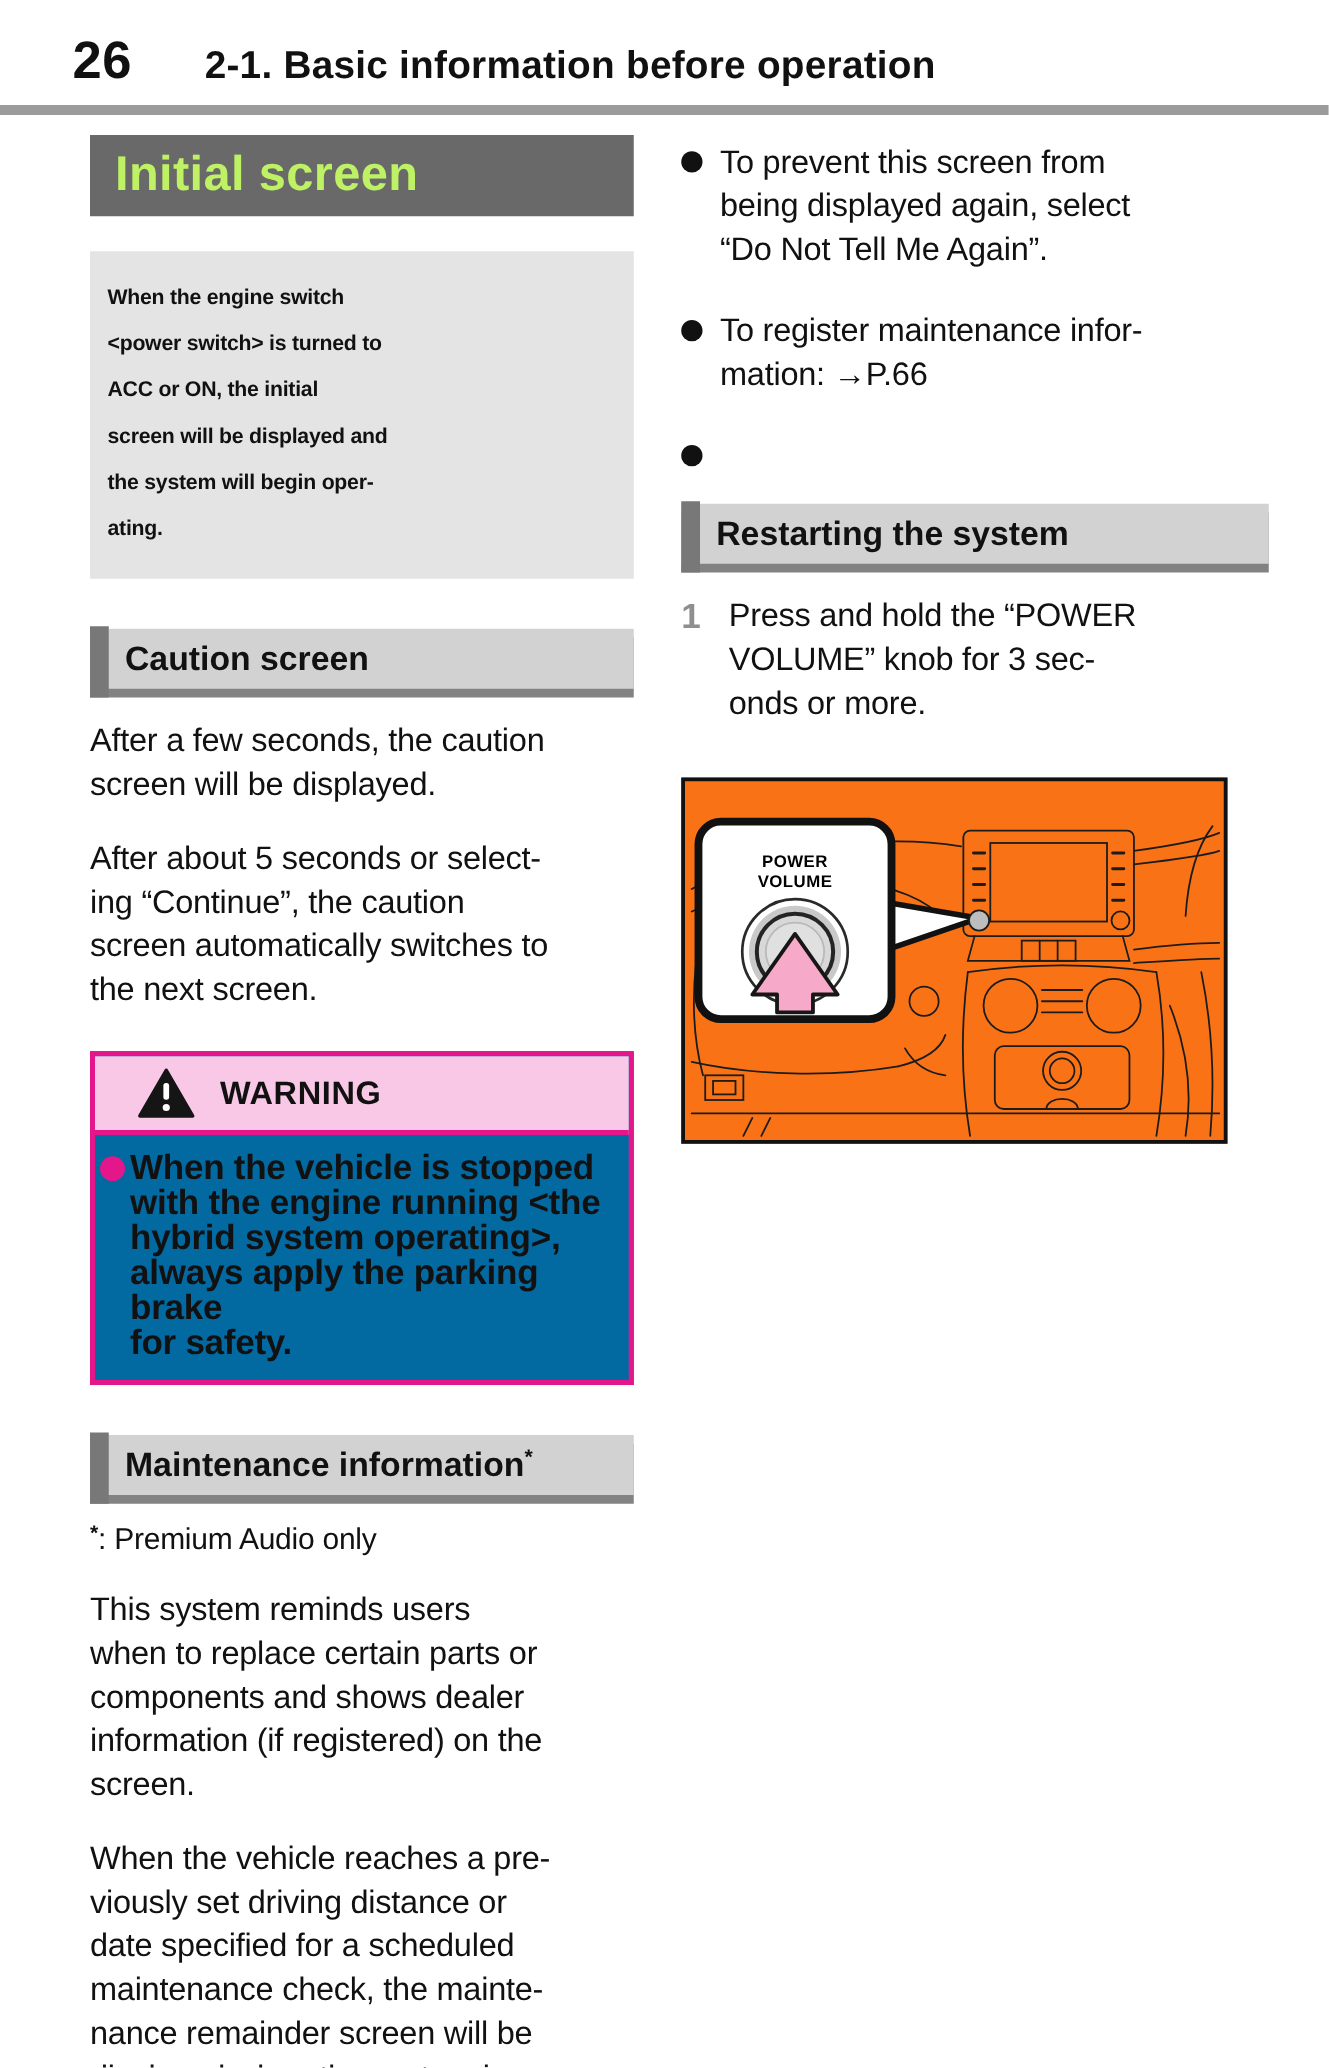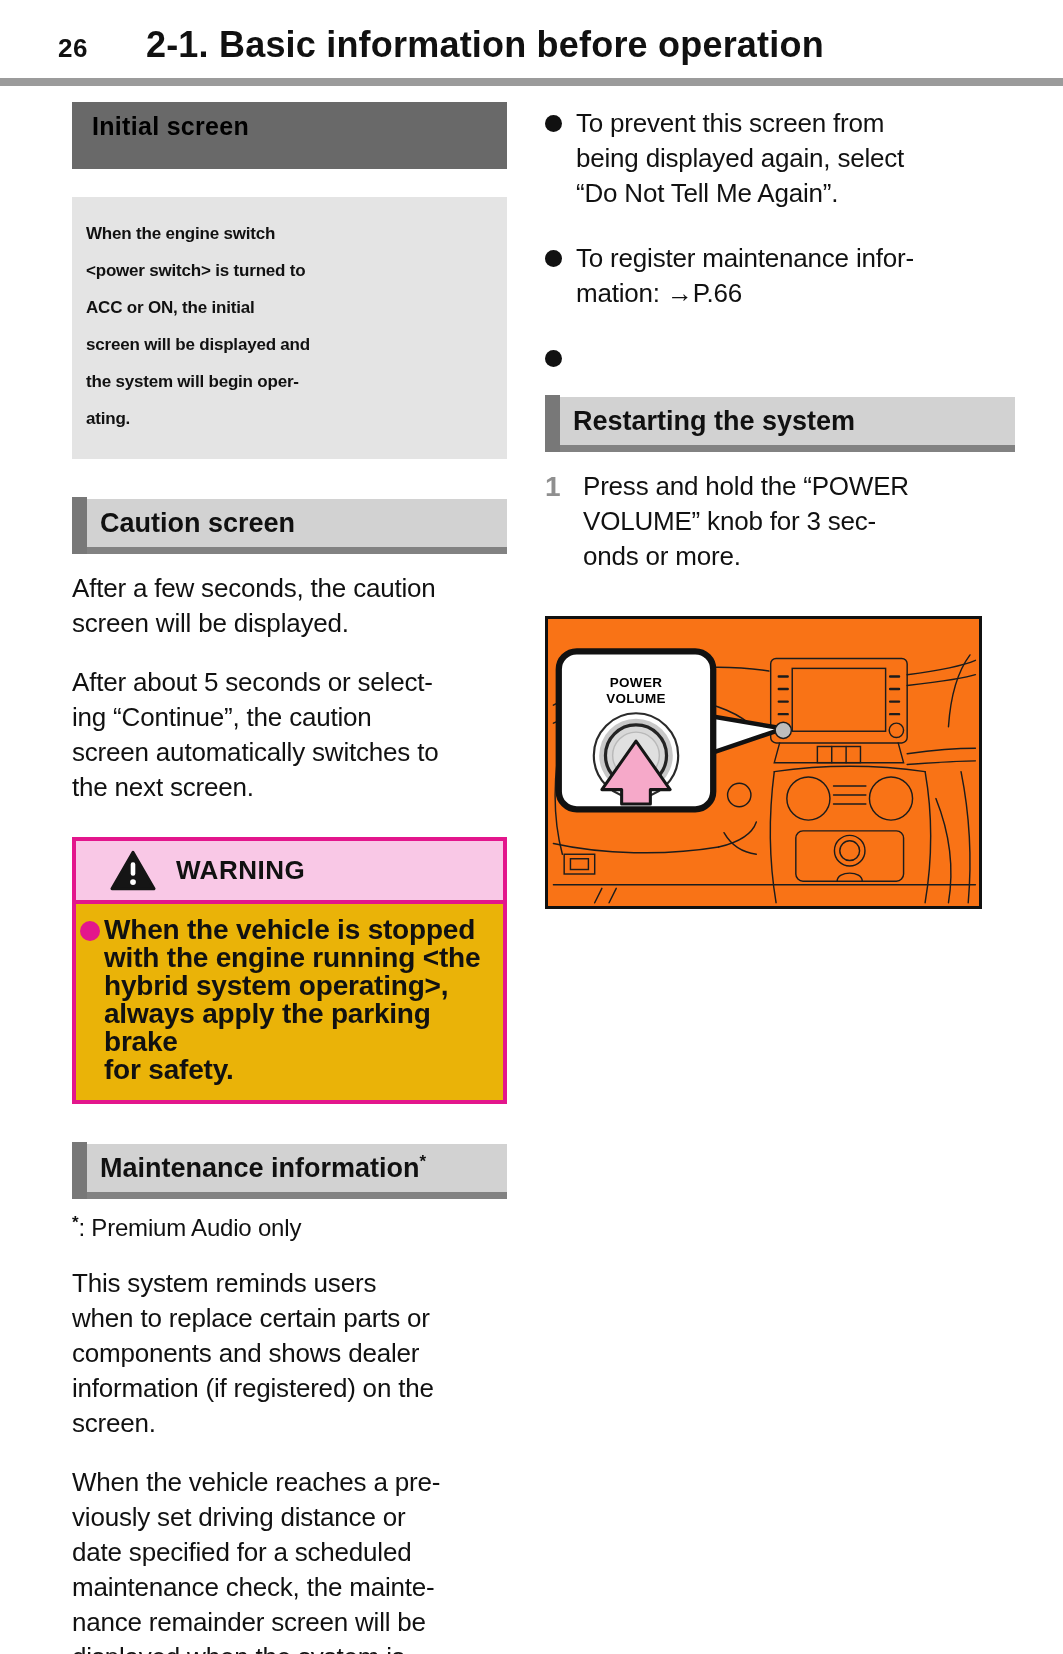--- a/index.html
+++ b/index.html
@@ -3,31 +3,31 @@
 <meta charset="utf-8">
 <style>
   html,body{margin:0;padding:0;}
   body{
     width:1063px;height:1654px;background:#ffffff;
     font-family:"Liberation Sans","DejaVu Sans",sans-serif;color:#111;
     position:relative;overflow:hidden;
   }
   
   .hdr{display:flex;align-items:baseline;padding:24px 0 0 58px;}
-  .hdr .pnum{font-size:26px;font-weight:bold;letter-spacing:.5px;}
-  .hdr .ptitle{font-size:36px;font-weight:bold;margin-left:58px;letter-spacing:.2px;}
+  .hdr .pnum{font-size:42px;font-weight:bold;letter-spacing:.5px;}
+  .hdr .ptitle{font-size:31px;font-weight:bold;margin-left:58px;letter-spacing:.2px;}
   .hdr-rule{height:8px;background:var(--header-rule-gray,#9b9b9b);margin-top:12px;}
   
   .content{display:flex;padding:16px 0 0 72px;gap:38px;}
   .col-left{width:435px;flex:0 0 435px;}
   .col-right{width:470px;flex:0 0 470px;}
   
   .h-dark{
-    background:var(--heading-bar-dark,#696969);color:#000000;
-    font-size:25px;font-weight:bold;padding:10px 8px 28px 20px;letter-spacing:.3px;
+    background:var(--heading-bar-dark,#696969);color:#bef264;
+    font-size:39px;font-weight:bold;padding:10px 8px 11px 20px;letter-spacing:.3px;
   }
   .section-head{
     position:relative;background:var(--section-bar-gray,#d2d2d2);
     font-size:27px;font-weight:bold;padding:9px 6px 8px 28px;
     box-shadow:0 7px 0 var(--section-shadow-gray,#828282);
     margin-top:40px;
   }
   .section-head .tab{
     position:absolute;left:0;top:-2px;bottom:-7px;width:15px;
     background:var(--section-tab-gray,#787878);
@@ -39,21 +39,21 @@
     letter-spacing:-0.2px;
   }
   .intro-box{
     margin-top:28px;background:var(--intro-box-gray,#e4e4e4);
     font-size:17px;line-height:37px;font-weight:bold;white-space:pre-line;
     padding:18px 8px 22px 14px;letter-spacing:-0.2px;
   }
   .footnote{margin:22px 0 0 0;font-size:24px;letter-spacing:-0.2px;}
   .footnote .fsym{font-weight:bold;font-size:17px;vertical-align:top;line-height:1;}
   
-  .warning-box{margin-top:32px;border:4px solid var(--accent-magenta,#e3168c);background:#eab308;}
+  .warning-box{margin-top:32px;border:4px solid var(--accent-magenta,#e3168c);background:#0369a1;}
   .warning-head{
     background:var(--warning-header-pink,#f9c8e6);
     border-bottom:4px solid var(--accent-magenta,#e3168c);
     display:flex;align-items:center;gap:20px;padding:9px 8px 9px 34px;
   }
   .warning-head .wlabel{font-size:26px;font-weight:bold;letter-spacing:.5px;}
   .warning-body{display:flex;align-items:flex-start;padding:12px 6px 16px 4px;}
   .wdot{flex:0 0 20px;width:20px;height:20px;border-radius:50%;
     background:var(--accent-magenta,#e3168c);margin:5px 4px 0 0;}
   .wtext{margin:0;font-size:28px;line-height:28px;font-weight:bold;white-space:pre-line;letter-spacing:-0.2px;}

